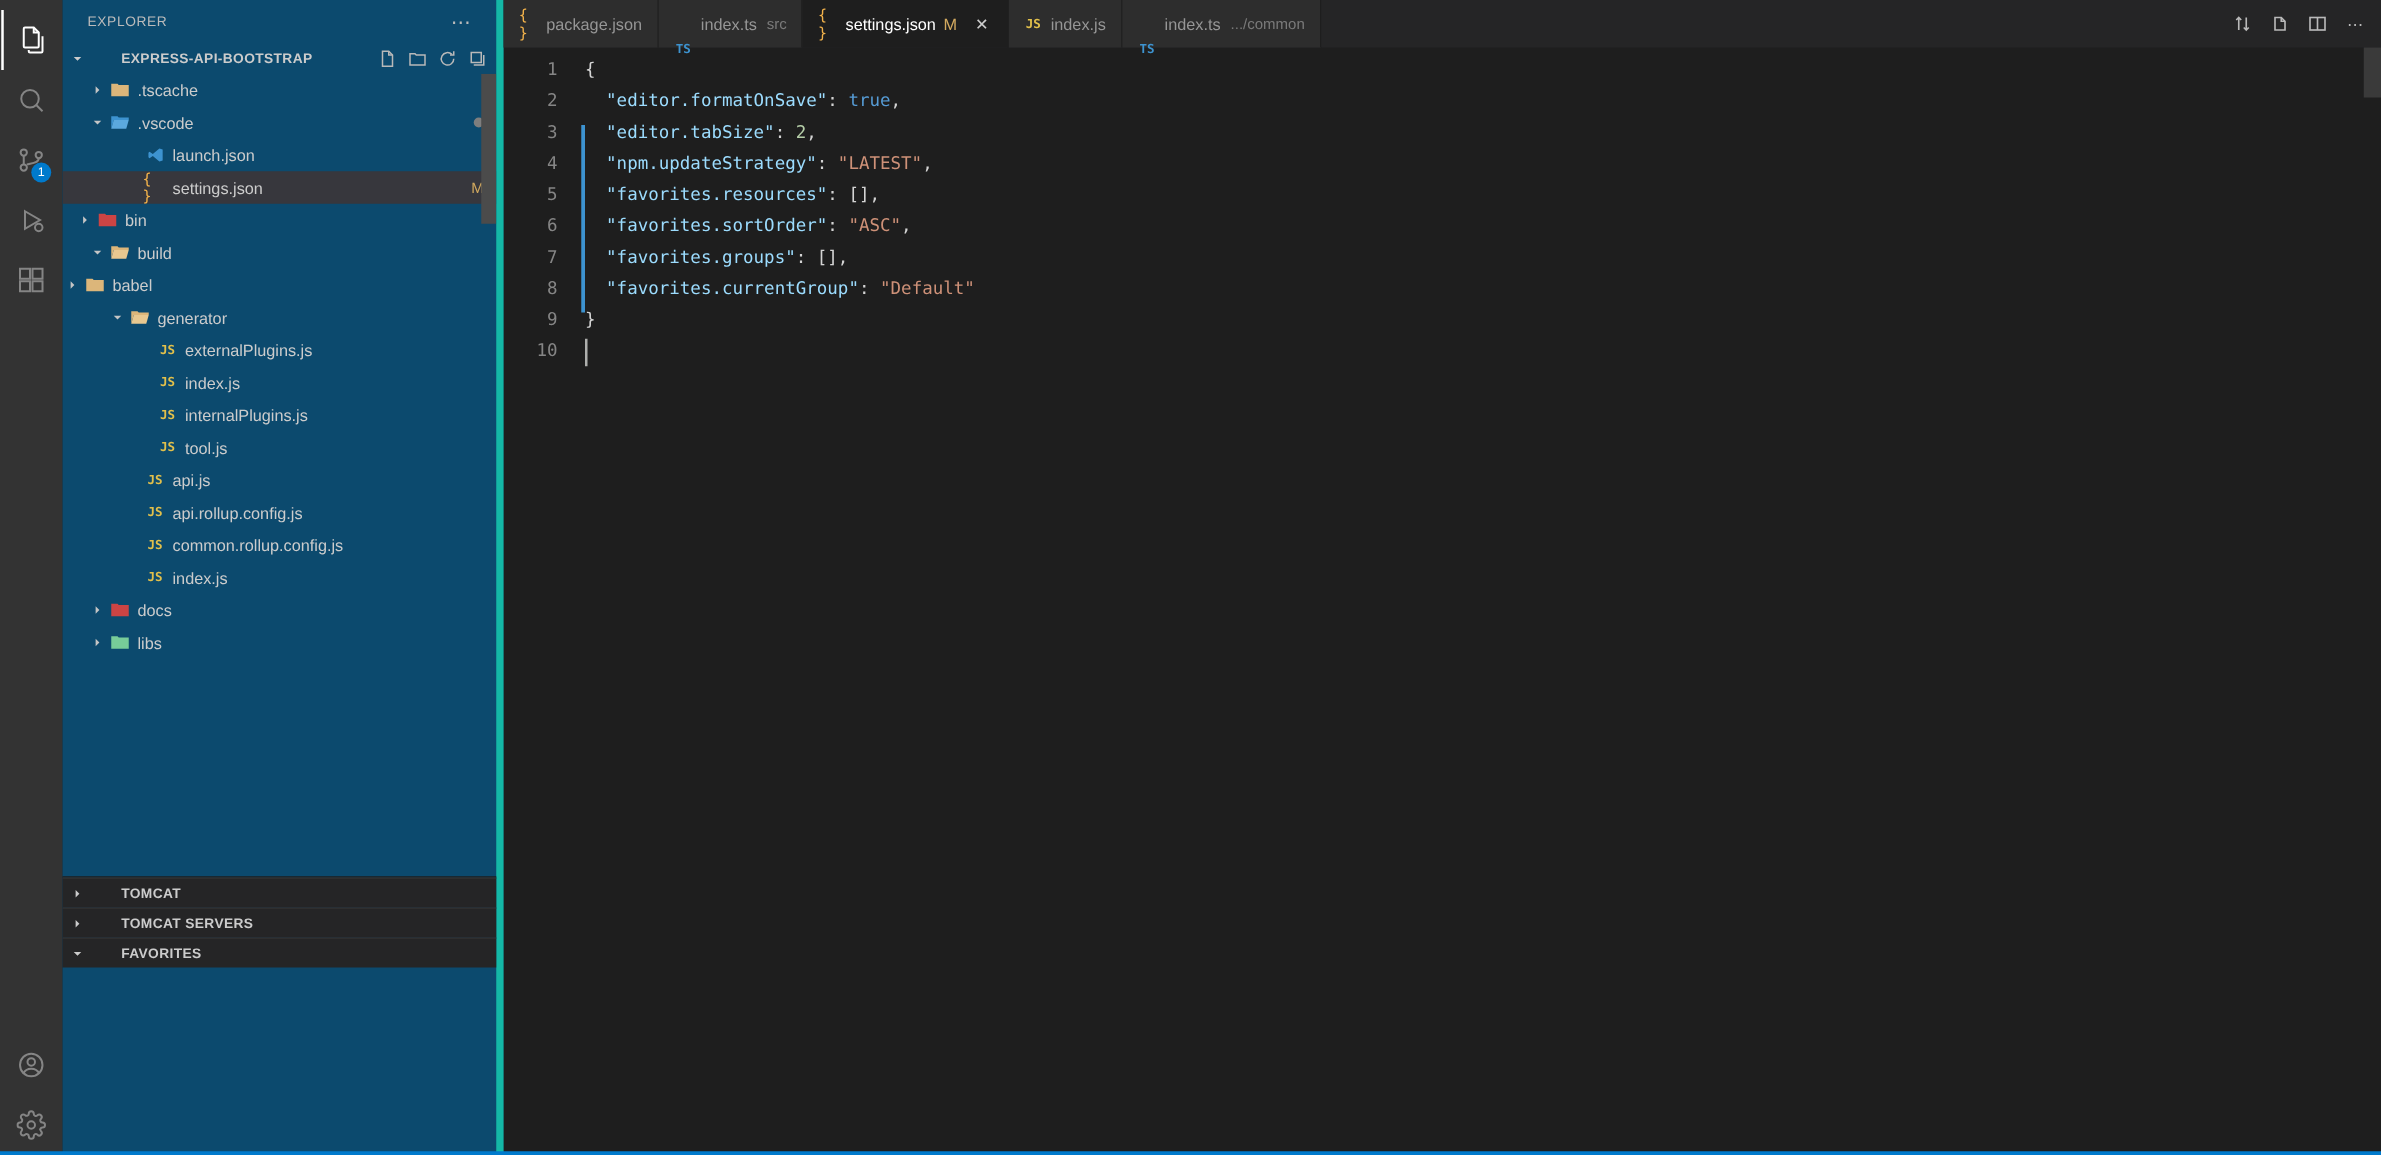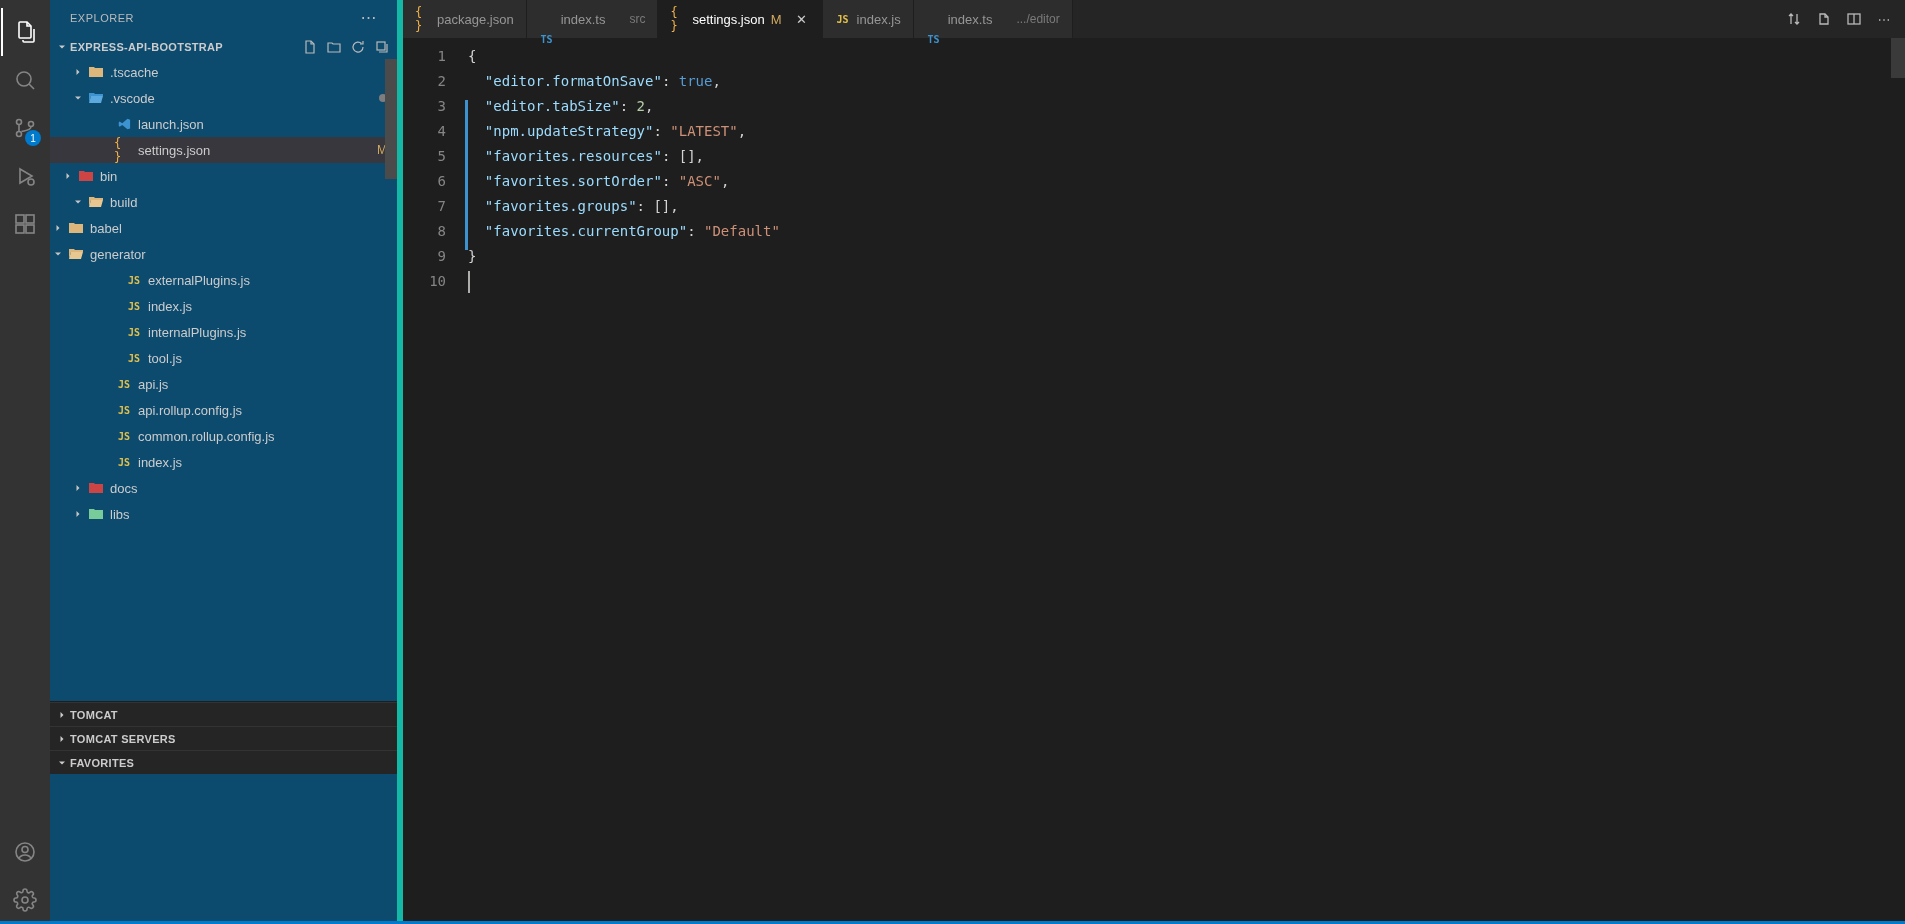--- a/index.html
+++ b/index.html
@@ -82,20 +82,21 @@
 
 .section-header {
   height: 24px;
   display: flex;
   align-items: center;
   padding: 0 6px 0 4px;
   font-size: 11px;
   font-weight: 600;
   color: #cccccc;
   cursor: pointer;
+  gap: 27px;
 }
 .section-header .chev {
   width: 16px;
   display: inline-flex;
   justify-content: center;
   color: #cccccc;
 }
 .section-header .label { flex: 1; letter-spacing: 0.3px; }
 .section-actions {
   display: flex;
@@ -180,21 +181,21 @@
   border-right: 1px solid #1e1e1e;
   cursor: pointer;
   gap: 6px;
   font-size: 13px;
 }
 .tab.active {
   background: #1e1e1e;
   color: #ffffff;
 }
 .tab .icon { width: 16px; display: inline-flex; justify-content: center; }
-.tab .desc { font-size: 12px; color: #7a7a7a; margin-left: 18px; }
+.tab .desc { font-size: 12px; color: #7a7a7a; margin-left: 2px; }
 .tab .mod { color: #d2a95f; }
 .tab .close { margin-left: 6px; color: #cccccc; width: 16px; display: inline-flex; justify-content: center; }
 .tabs-bar .spacer { flex: 1; }
 .tab-actions {
   display: flex;
   align-items: center;
   gap: 12px;
   padding: 0 12px;
   color: #b9b9b9;
 }
@@ -446,21 +447,21 @@
               <path d="M6 4l4 4-4 4z"></path>
             </svg>
           </span>
           <span class="icon">
             <svg width="16" height="14" viewBox="0 0 16 14">
               <path fill="#dcb67a" d="M1 2h5l1 1h8v9H1z"></path>
             </svg>
           </span>
           <span class="name">babel</span>
         </div>
-        <div class="tree-row" style="">
+        <div class="tree-row" style="padding-left: 36px;">
           <span class="chev">
             <svg width="12" height="12" viewBox="0 0 16 16" fill="#c5c5c5">
               <path d="M4 6l4 4 4-4z"></path>
             </svg>
           </span>
           <span class="icon">
             <svg width="16" height="14" viewBox="0 0 16 14">
               <path fill="#dcb67a" d="M1 2h5l1 1h8v2H3l-2 7z"></path>
               <path fill="#e8c890" d="M3 5h12l-2 7H1z"></path>
             </svg>
@@ -610,21 +611,21 @@
         <span class="icon">
           <span class="js-ico">JS</span>
         </span>
         <span>index.js</span>
       </div>
       <div class="tab">
         <span class="icon">
           <span class="ts-ico">TS</span>
         </span>
         <span>index.ts</span>
-        <span class="desc">.../editor</span>
+        <span class="desc">.../common</span>
       </div>
       <div class="spacer"></div>
     <div class="tab-actions">
       <span>
           <svg width="16" height="16" viewBox="0 0 16 16" fill="none" stroke="currentColor" stroke-width="1.3">
             <path d="M5 3v10M11 3v10M3 5l2-2 2 2M9 11l2 2 2-2"></path>
           </svg>
         </span>
       <span>
           <svg width="16" height="16" viewBox="0 0 16 16" fill="none" stroke="currentColor" stroke-width="1.3">

